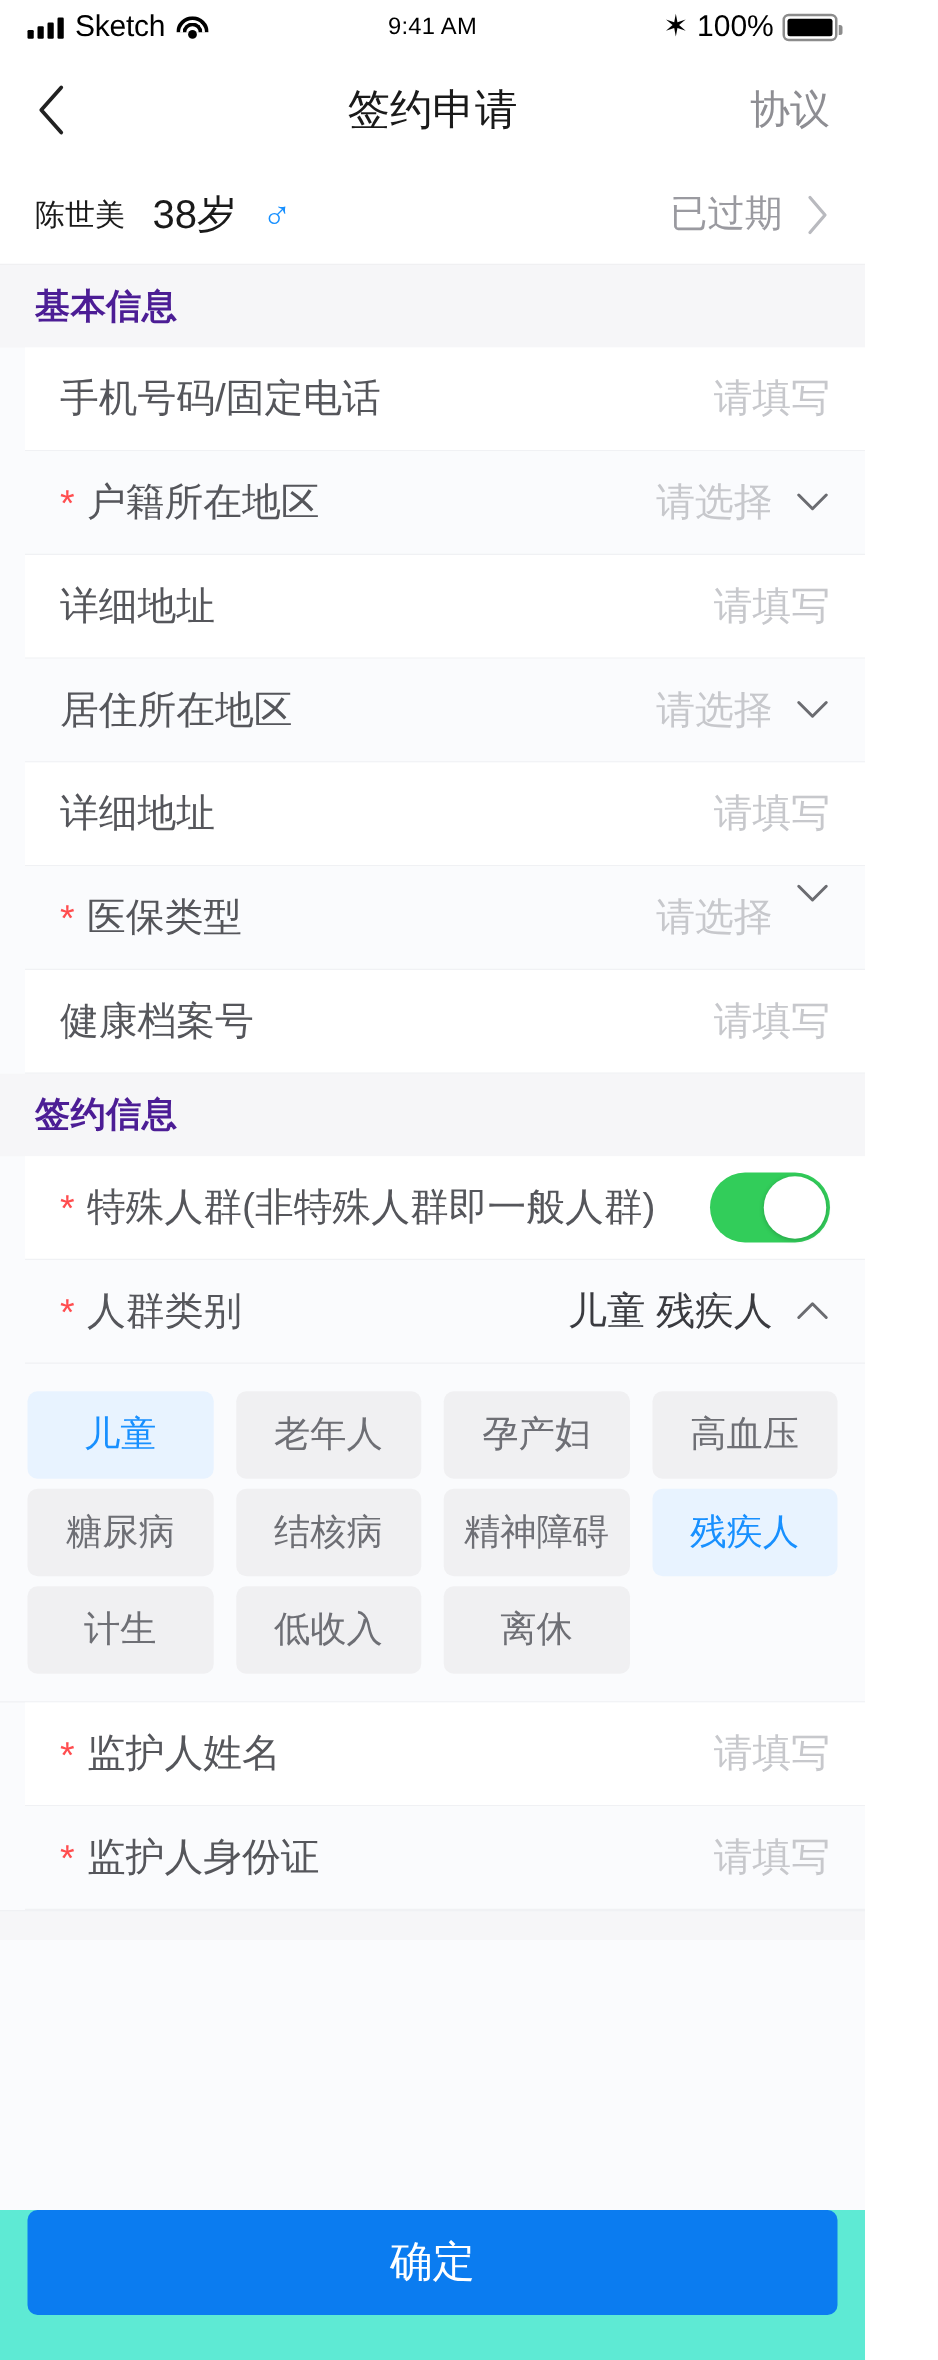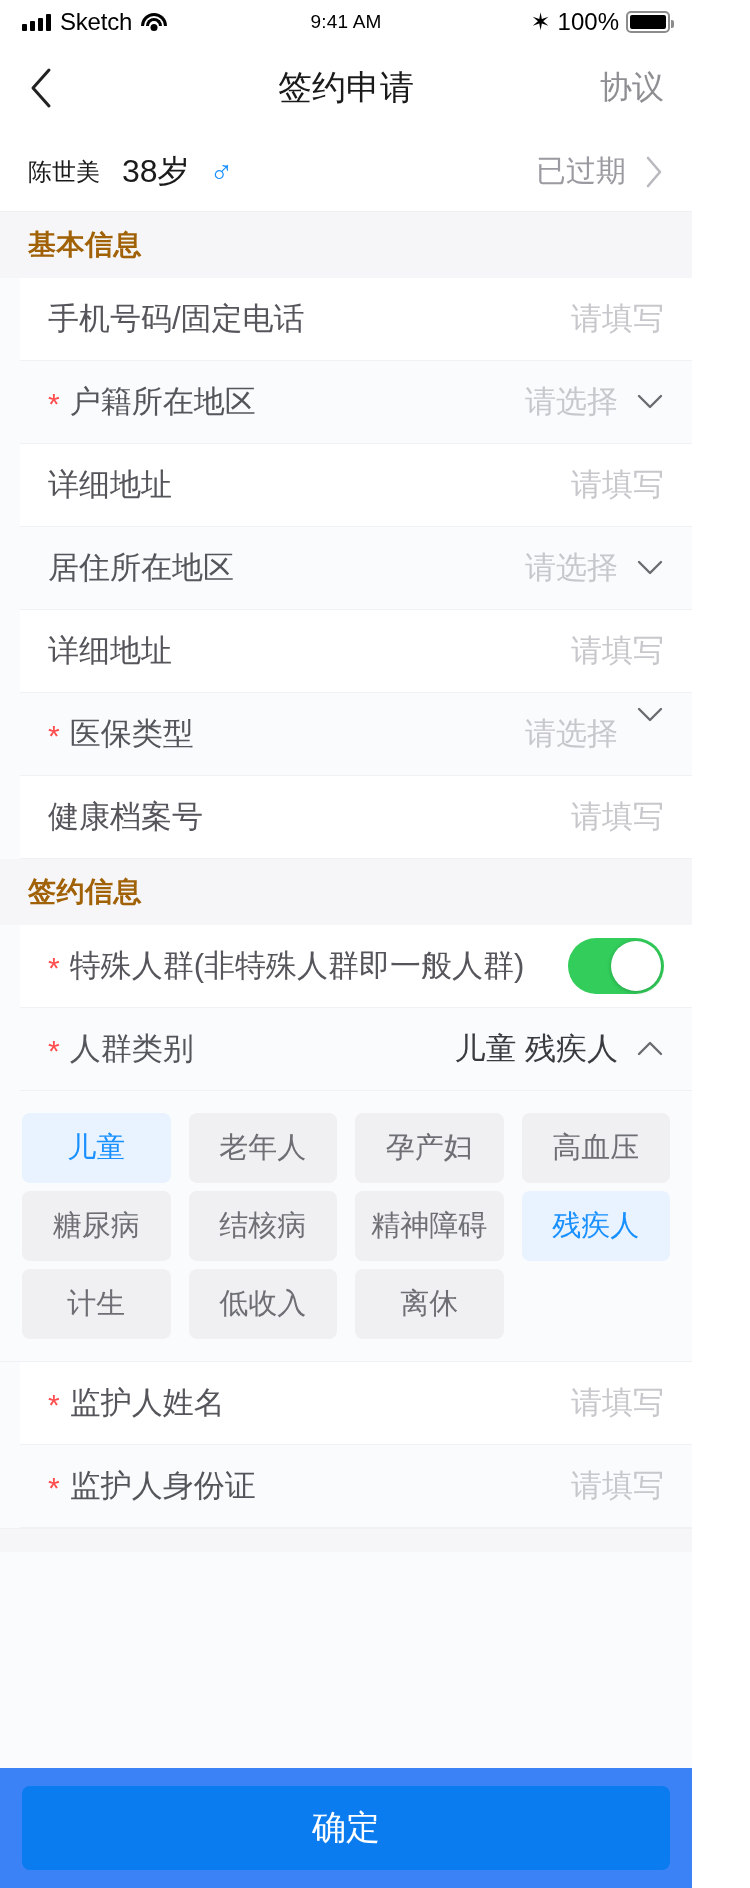--- a/index.html
+++ b/index.html
@@ -67,21 +67,21 @@
   .p-gender { margin-left:20px; color:#1890ff; font-size:32px; line-height:1; }
   .p-status { margin-left:auto; font-size:30px; color:#9a9aa0; }
   .p-chevron { margin-left:18px; display:flex; align-items:center; }
 
   
   .section-head {
     height:66px; background:#f6f6f8;
     display:flex; align-items:center;
     padding:0 28px;
     font-size:28px; font-weight:700;
-    color:#a16207;
+    color:#4c1d95;
     letter-spacing:.5px;
   }
 
   
   .row {
     height:83px;
     display:flex; align-items:center;
     padding:0 28px;
     border-bottom:1px solid #f0f1f4;
     position:relative;
@@ -116,21 +116,21 @@
     display:flex; align-items:center; justify-content:center;
     font-size:29px;
     background:#f0f0f2; color:#6e6f75;
     cursor:pointer;
   }
   .tag.sel { background:#e8f3ff; color:#1890ff; }
 
   .gap { height:24px; background:#f6f6f8; border-top:1px solid #f0f1f4; }
 
   
-  .footer { flex:0 0 120px; background:#3b82f6; display:flex; align-items:center; padding:0 22px; }
+  .footer { flex:0 0 120px; background:#5eead4; display:flex; align-items:flex-start; padding:0 22px; }
   .confirm-btn {
     width:100%; height:84px;
     background:#0b7cf0; color:#fff;
     border:none; border-radius:8px;
     font-size:34px;
     font-family:inherit;
     cursor:pointer;
   }
 </style>
 </head>

